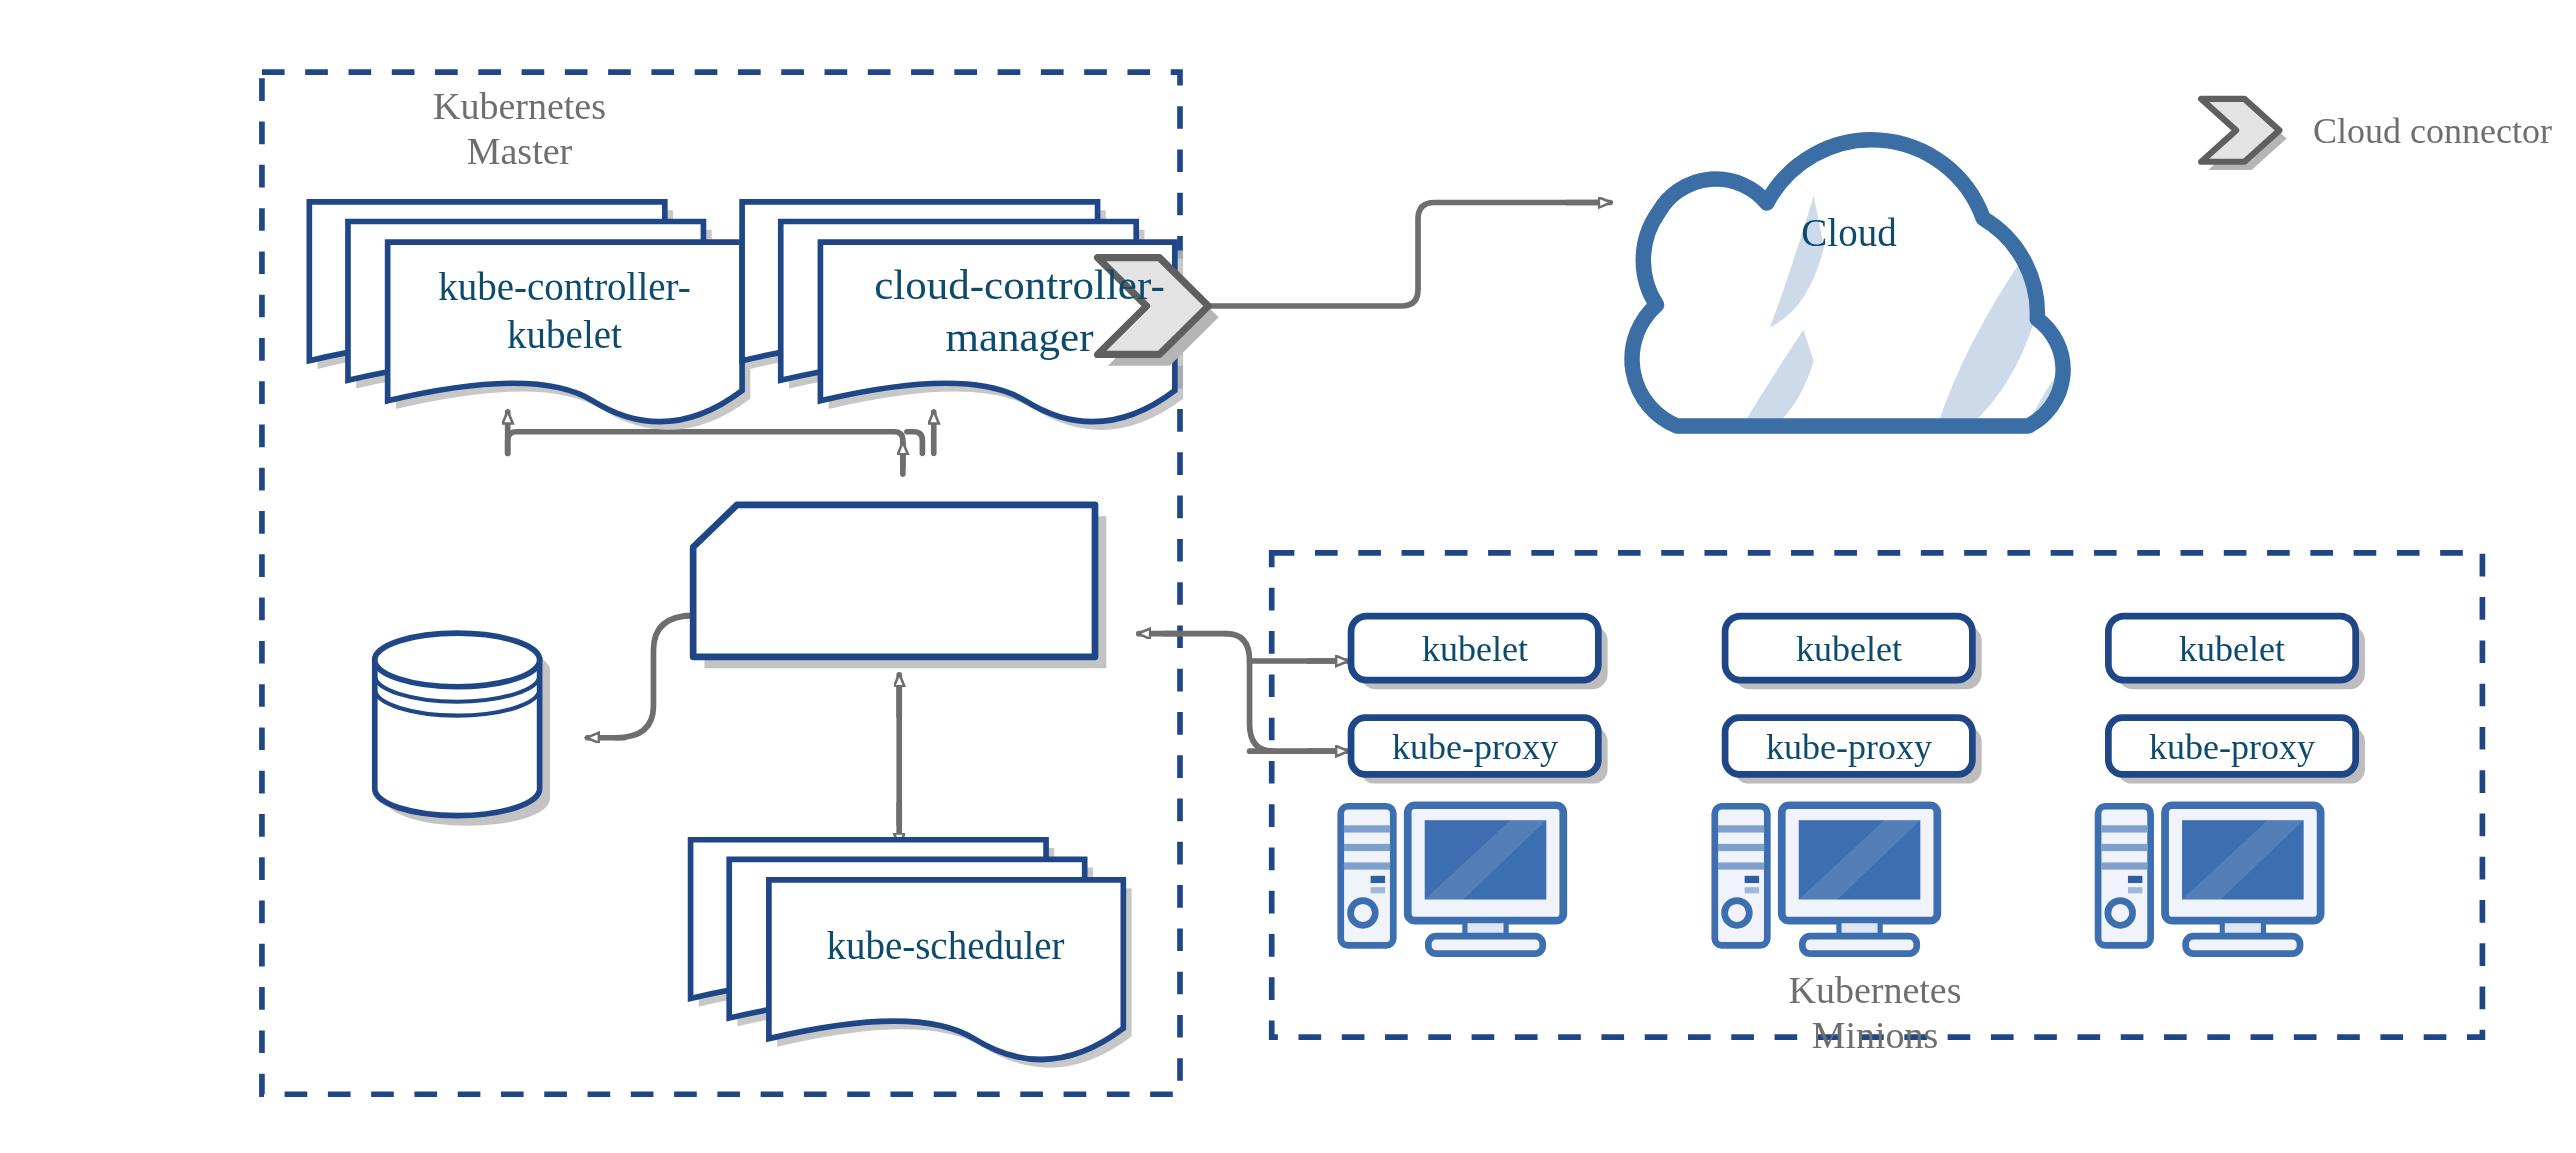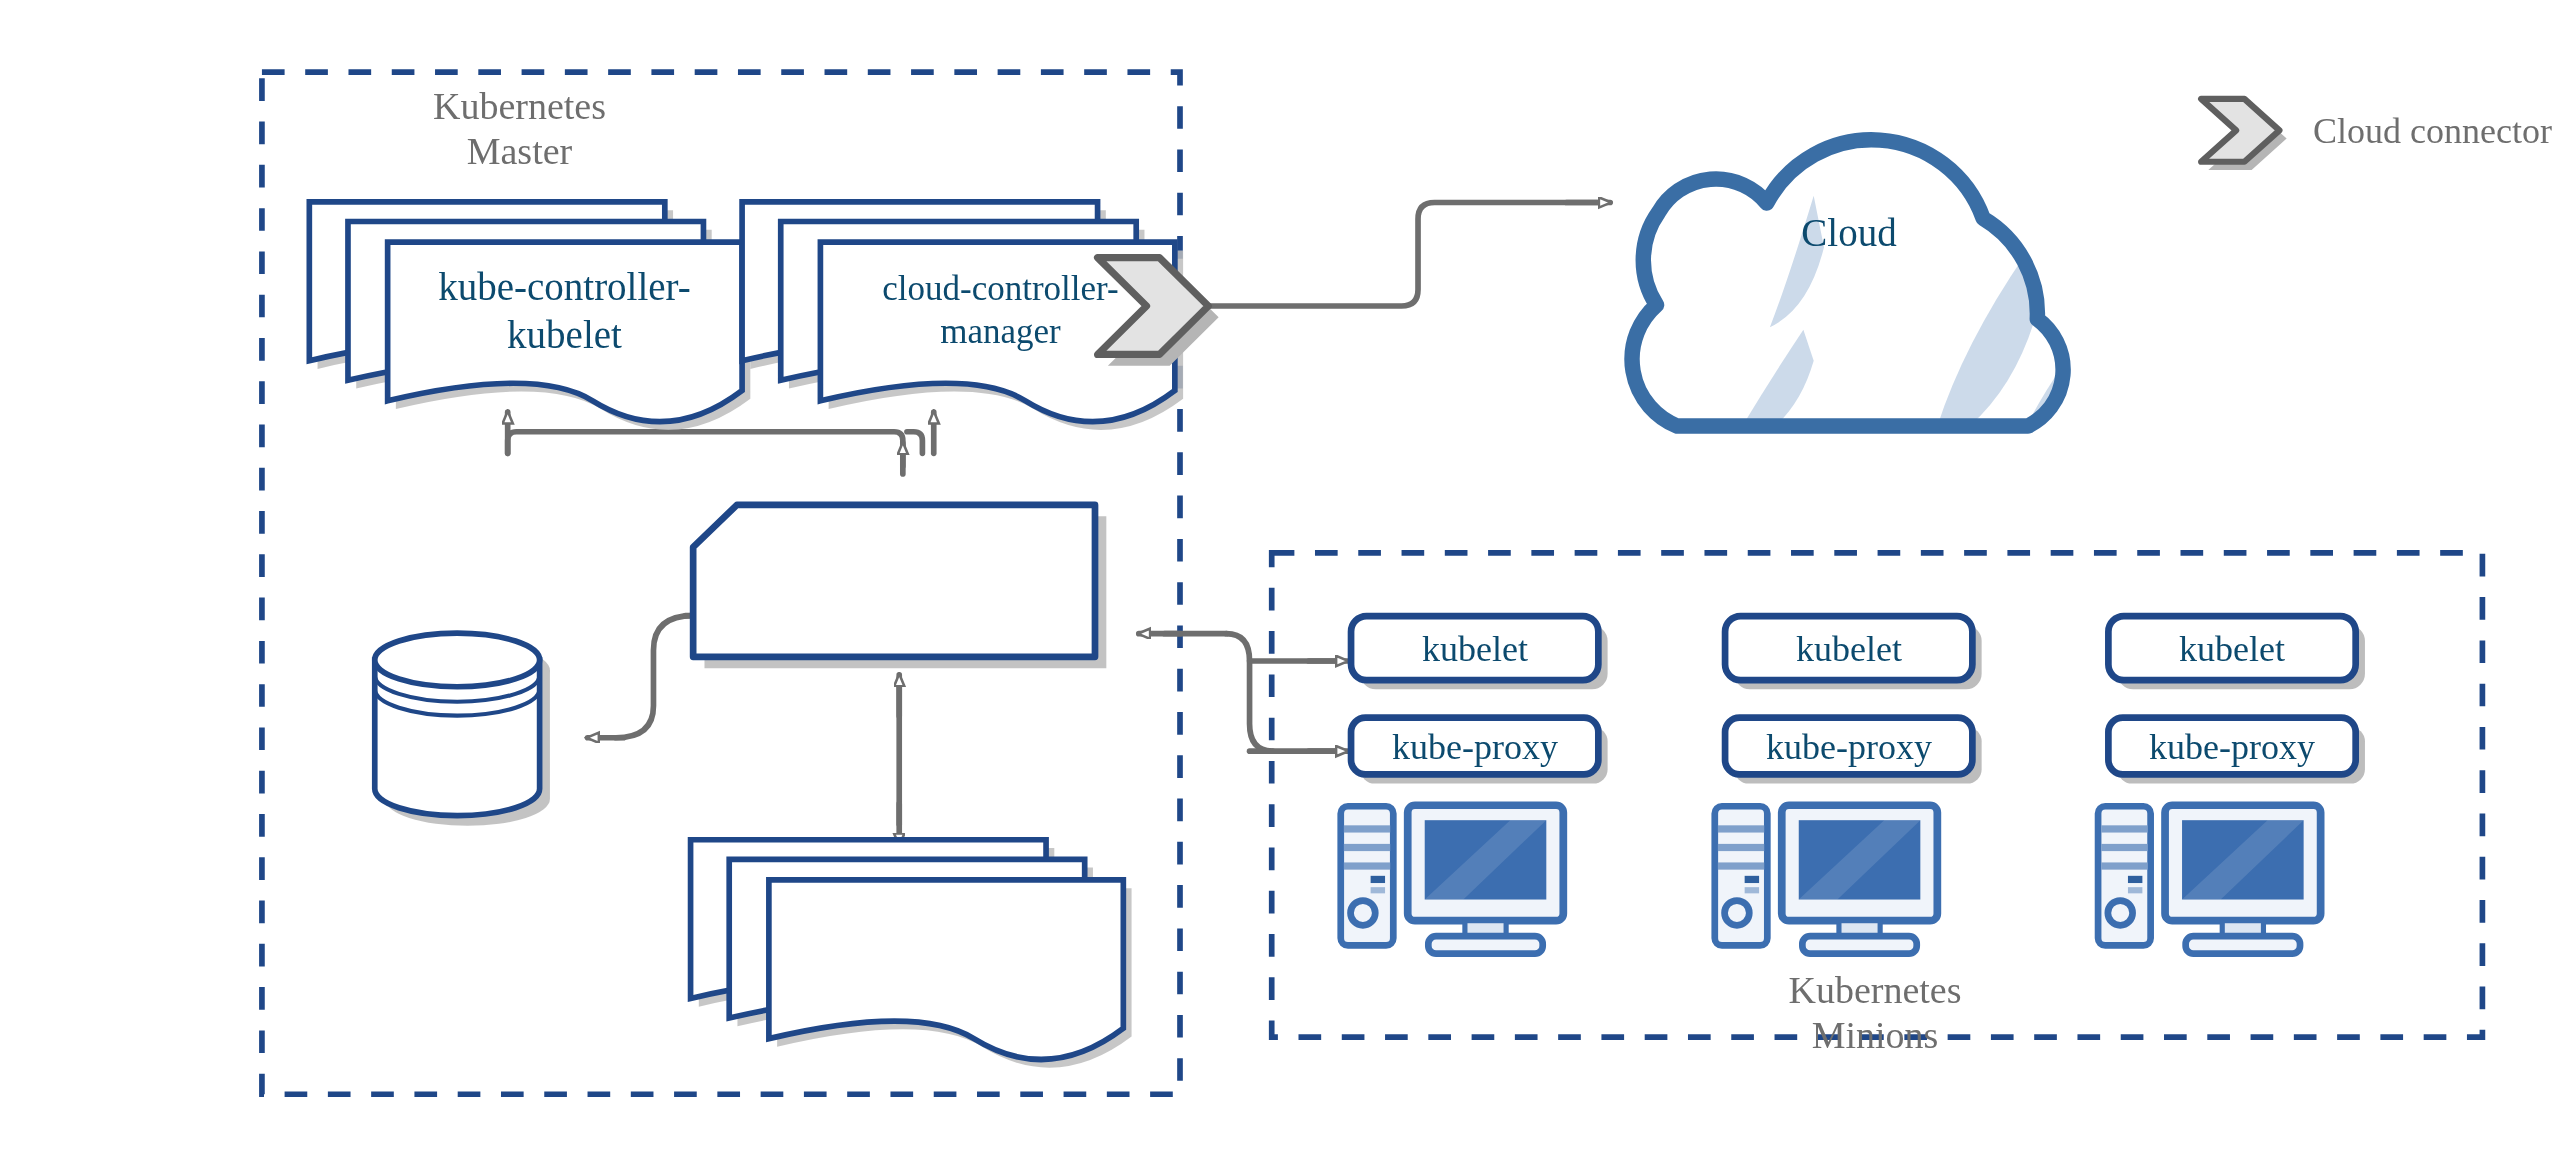--- a/index.html
+++ b/index.html
@@ -230,25 +230,26 @@
     </g>
   </g>
 </svg>
 
 <div class="lbl gray-text" style="left:365px;top:88px;width:309px;height:82px;font-size:38px;line-height:1.18;">Kubernetes
 Master</div>
 
 <div class="lbl blue-text" style="left:392px;top:252px;width:345px;height:118px;font-size:39px;line-height:1.22;">kube-controller-
 kubelet</div>
 
-<div class="lbl blue-text" style="left:828px;top:252px;width:345px;height:118px;font-size:35px;line-height:1.22;">cloud-controller-
+<div class="lbl blue-text" style="left:847px;top:252px;width:345px;height:118px;font-size:43px;line-height:1.22;">cloud-controller-
 manager</div>
 
 
 
+<div class="lbl blue-text" style="left:773px;top:896px;width:345px;height:98px;font-size:39px;">kube-scheduler</div>
 
 <div class="lbl blue-text" style="left:1741px;top:201px;width:216px;height:62px;font-size:39px;">Cloud</div>
 
 <div class="lbl gray-text" style="left:2313px;top:102px;width:319px;height:57px;font-size:36px;justify-content:flex-start;">Cloud connector</div>
 
 <div class="lbl blue-text" style="left:1355px;top:617px;width:240px;height:63px;font-size:36px;">kubelet</div>
 <div class="lbl blue-text" style="left:1355px;top:719px;width:240px;height:56px;font-size:36px;">kube-proxy</div>
 
 <div class="lbl blue-text" style="left:1729px;top:617px;width:240px;height:63px;font-size:36px;">kubelet</div>
 <div class="lbl blue-text" style="left:1729px;top:719px;width:240px;height:56px;font-size:36px;">kube-proxy</div>

